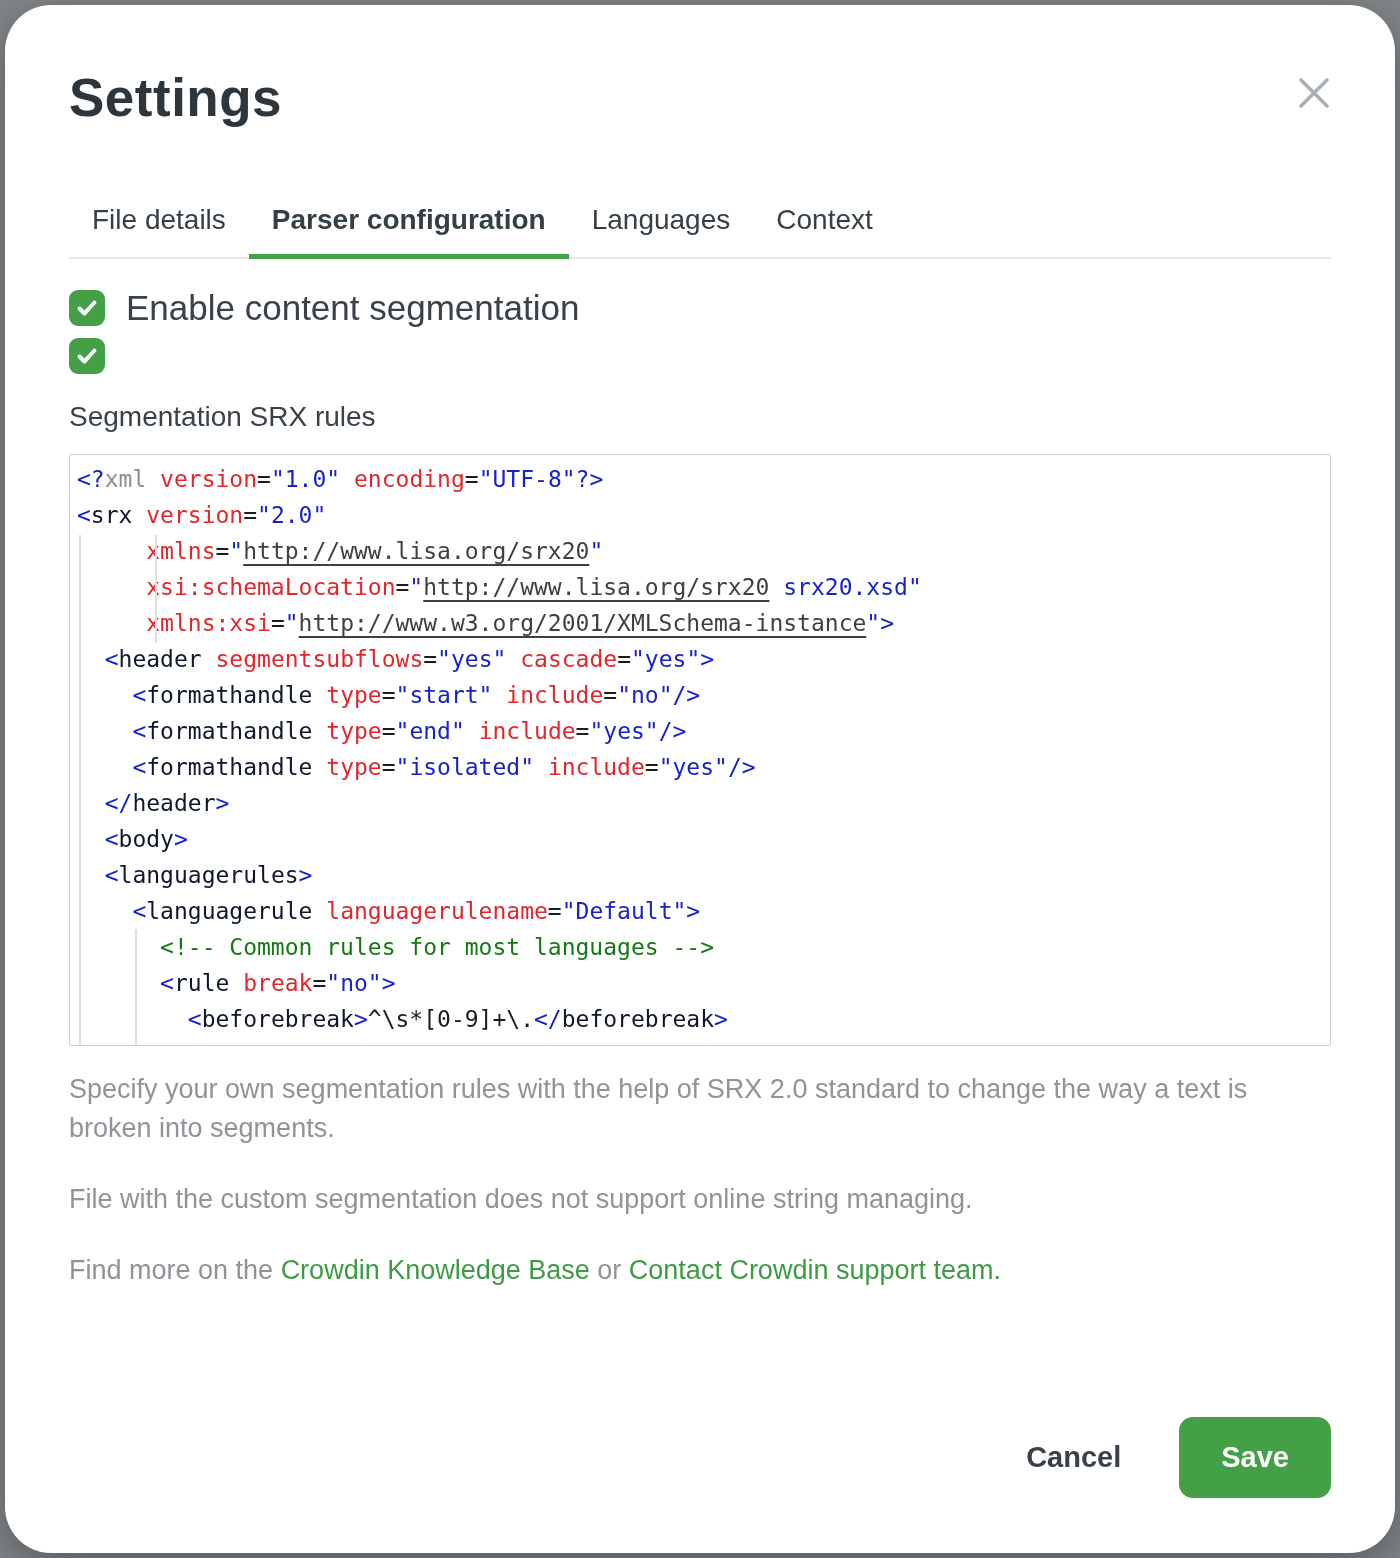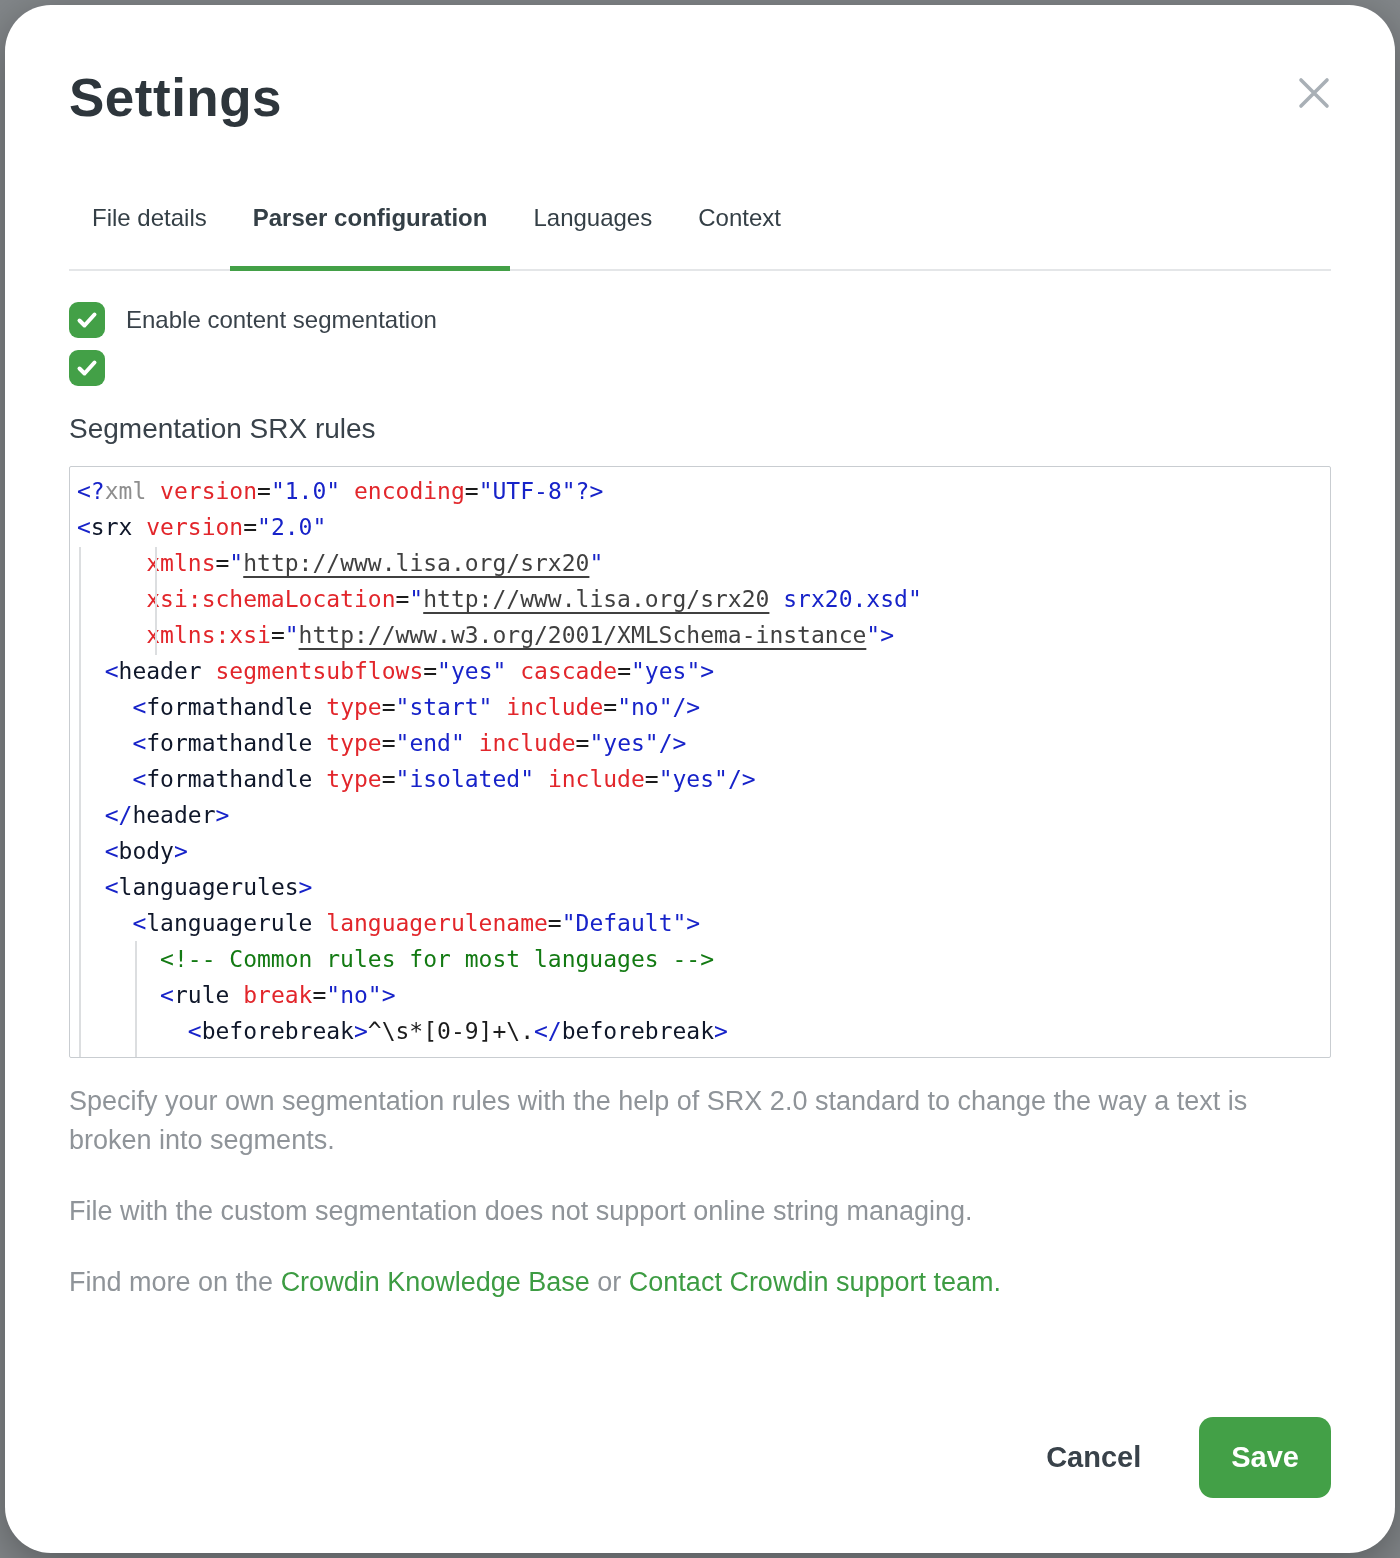--- a/index.html
+++ b/index.html
@@ -32,22 +32,22 @@
     padding: 0;
   }
   
   .tabs {
     display: flex;
     margin-top: 76px;
     border-bottom: 2px solid #e4e6e8;
   }
   .tab {
     position: relative;
-    padding: 0 23px 37px 23px;
-    font-size: 24px;
+    padding: 0 23px 21px 23px;
+    font-size: 28px;
     color: #343f46;
     cursor: pointer;
     white-space: nowrap;
   }
   .tab.active { font-weight: 700; }
   .tab.active::after {
     content: "";
     position: absolute;
     left: 0; right: 0; bottom: -2px;
     height: 5px;
@@ -64,21 +64,21 @@
     cursor: pointer;
   }
   .cb {
     width: 36px; height: 36px;
     border-radius: 9px;
     background: #43a047;
     display: flex; align-items: center; justify-content: center;
     flex: none;
   }
   .cb svg { display: block; }
-  .cb-label { font-size: 24px; color: #39424a; }
+  .cb-label { font-size: 35px; color: #39424a; }
   
   .srx-label { margin-top: 27px; font-size: 28px; color: #39424a; }
   .code-box {
     position: relative;
     margin-top: 21px;
     height: 592px;
     border: 1px solid #c9cdd1;
     border-radius: 2px;
     background: #fff;
     overflow: hidden;
@@ -130,21 +130,21 @@
     margin-right: 58px;
     cursor: pointer;
   }
   .save-btn {
     background: #43a047;
     border: none;
     border-radius: 14px;
     color: #ffffff;
     font-family: "Liberation Sans", sans-serif;
     font-size: 29px; font-weight: 700;
-    padding: 24px 32px;
+    padding: 24px 42px;
     min-width: 125px;
     cursor: pointer;
   }
 </style>
 </head>
 <body>
 
 <div class="dialog">
 
   <h1 class="dialog-title">Settings</h1>

